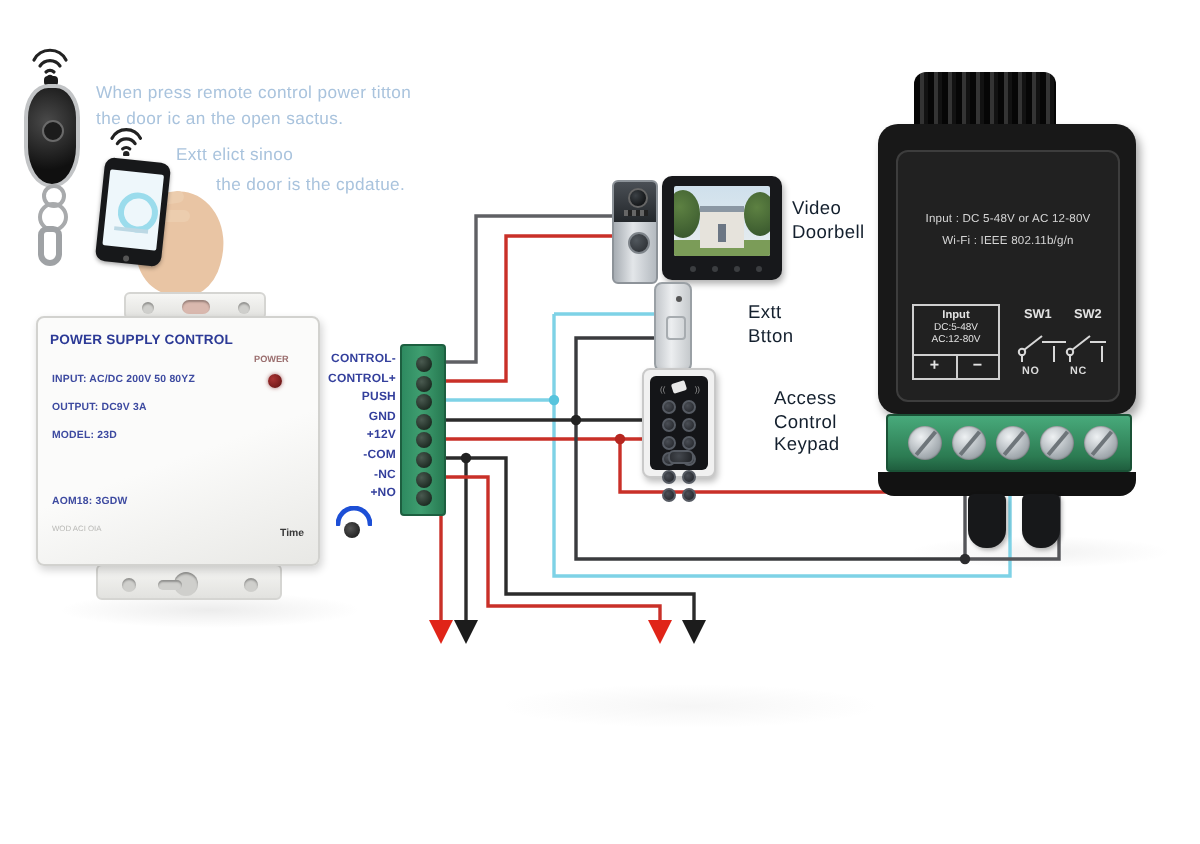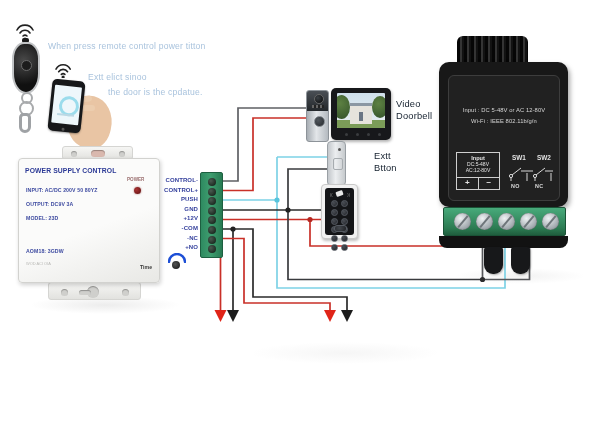--- a/index.html
+++ b/index.html
@@ -143,20 +143,21 @@
     </g>
     <g>
       <polygon points="214.5,310 226.5,310 220.5,322" fill="#e02418"></polygon>
       <polygon points="227,310 239,310 233,322" fill="#1c1c1c"></polygon>
       <polygon points="324,310 336,310 330,322" fill="#e02418"></polygon>
       <polygon points="341,310 353,310 347,322" fill="#1c1c1c"></polygon>
     </g>
   </svg>
 
   <div class="cap" style="left:48px;top:41px;">When press remote control power titton</div>
+  <div class="cap" style="left:48px;top:54px;">the door ic an the open sactus.</div>
   <div class="cap" style="left:88px;top:72px;">Extt elict sinoo</div>
   <div class="cap" style="left:108px;top:87px;text-align:center;">the door is the cpdatue.</div>
 
   <div>
     <svg class="abs" style="left:13px;top:22px;" width="26" height="18" viewBox="0 0 26 18">
       <g fill="none" stroke="#222" stroke-width="1.6" stroke-linecap="round">
         <path d="M4 8 A9 9 0 0 1 20 8"></path>
           <path d="M7 11 A6 6 0 0 1 17 11"></path>
           <path d="M10 14 A3 3 0 0 1 14 14"></path>
       </g>
@@ -288,20 +289,25 @@
           <div class="kp-key"></div>
         <div class="kp-key"></div>
           <div class="kp-key"></div>
           <div class="kp-key"></div>
         <div class="kp-key"></div>
           <div class="kp-key"></div>
           <div class="kp-key"></div>
       </div>
       <div class="kp-oval"></div>
     </div>
+  </div>
+  <div class="device-label" style="left:387px;top:194px;">
+    <div>Access</div>
+    <div>Control</div>
+    <div>Keypad</div>
   </div>
 
   <div>
     <div class="relay-cap"></div>
     <div class="relay-body">
       <div class="relay-panel">
         <div class="relay-spec" style="top:31px;">Input : DC 5-48V or AC 12-80V</div>
         <div class="relay-spec" style="top:42px;">Wi-Fi : IEEE 802.11b/g/n</div>
         <div class="inbox">
           <div class="b1">Input</div>

